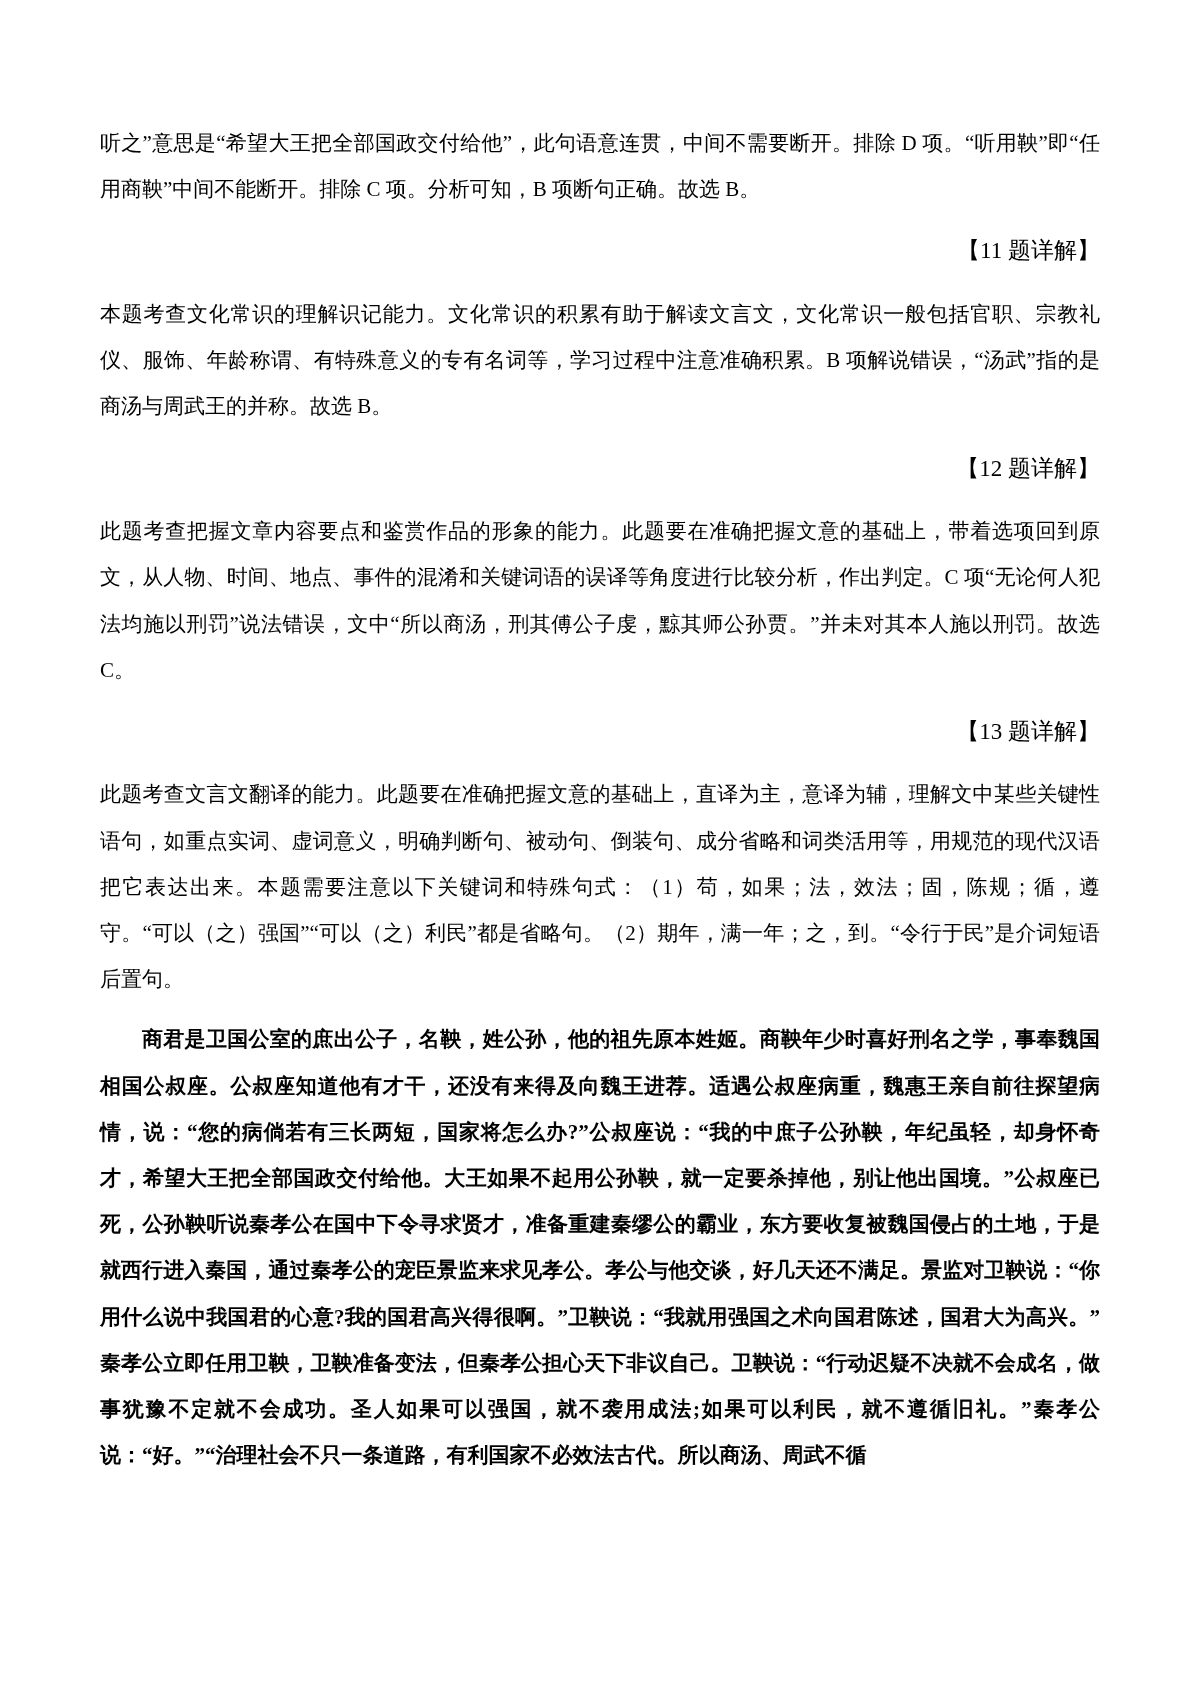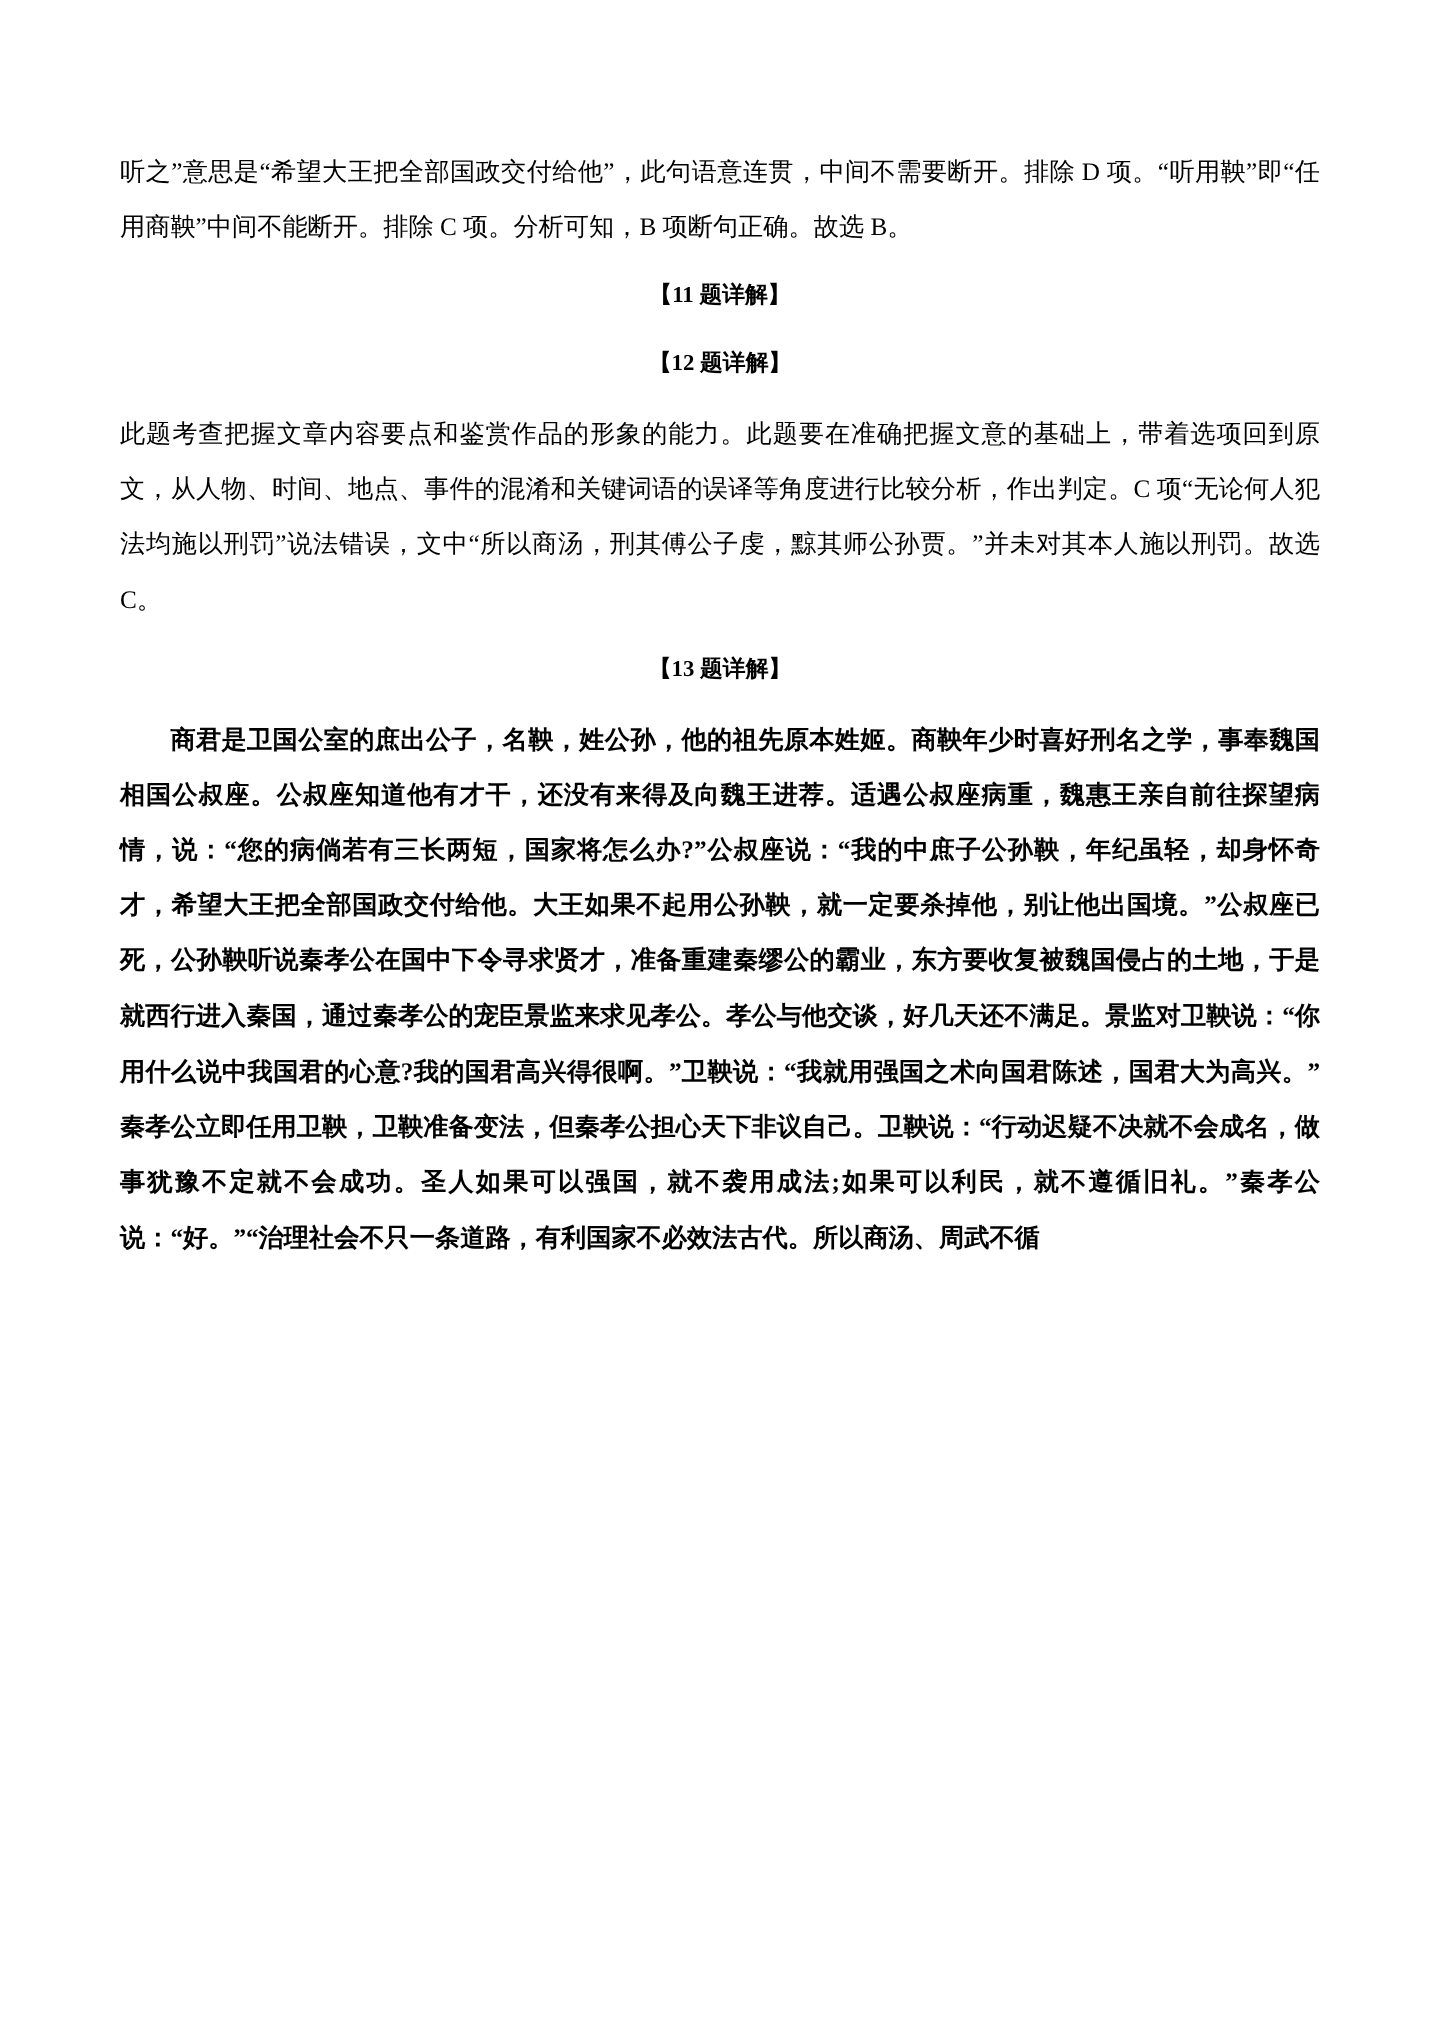--- a/index.html
+++ b/index.html
@@ -22,45 +22,47 @@
     overflow: hidden;
   }
   .para {
     margin: 0 0 14px 0;
     text-align: justify;
     text-align-last: left;
     word-break: break-all;
   }
   .heading {
     margin: 6px 0 14px 0;
-    font-size: 19px;
-    font-weight: bold;
-    text-align: center;
+    font-size: 23px;
+    font-weight: normal;
+    text-align: right;
   }
   .indent-first {
     text-indent: 2em;
     font-weight: bold;
   }
   .bold-label {
     font-weight: bold;
   }
 </style>
 </head>
 <body>
 
 <div class="page">
 
   <p class="para">听之”意思是“希望大王把全部国政交付给他”，此句语意连贯，中间不需要断开。排除 D 项。“听用鞅”即“任用商鞅”中间不能断开。排除 C 项。分析可知，B 项断句正确。故选 B。</p>
 
   <h3 class="heading">【11 题详解】</h3>
 
+  <p class="para">本题考查文化常识的理解识记能力。文化常识的积累有助于解读文言文，文化常识一般包括官职、宗教礼仪、服饰、年龄称谓、有特殊意义的专有名词等，学习过程中注意准确积累。B 项解说错误，“汤武”指的是商汤与周武王的并称。故选 B。</p>
 
   <h3 class="heading">【12 题详解】</h3>
 
   <p class="para">此题考查把握文章内容要点和鉴赏作品的形象的能力。此题要在准确把握文意的基础上，带着选项回到原文，从人物、时间、地点、事件的混淆和关键词语的误译等角度进行比较分析，作出判定。C 项“无论何人犯法均施以刑罚”说法错误，文中“所以商汤，刑其傅公子虔，黥其师公孙贾。”并未对其本人施以刑罚。故选 C。</p>
 
   <h3 class="heading">【13 题详解】</h3>
 
+  <p class="para">此题考查文言文翻译的能力。此题要在准确把握文意的基础上，直译为主，意译为辅，理解文中某些关键性语句，如重点实词、虚词意义，明确判断句、被动句、倒装句、成分省略和词类活用等，用规范的现代汉语把它表达出来。本题需要注意以下关键词和特殊句式：（1）苟，如果；法，效法；固，陈规；循，遵守。“可以（之）强国”“可以（之）利民”都是省略句。（2）期年，满一年；之，到。“令行于民”是介词短语后置句。</p>
 
 
   <p class="para indent-first">商君是卫国公室的庶出公子，名鞅，姓公孙，他的祖先原本姓姬。商鞅年少时喜好刑名之学，事奉魏国相国公叔座。公叔座知道他有才干，还没有来得及向魏王进荐。适遇公叔座病重，魏惠王亲自前往探望病情，说：“您的病倘若有三长两短，国家将怎么办?”公叔座说：“我的中庶子公孙鞅，年纪虽轻，却身怀奇才，希望大王把全部国政交付给他。大王如果不起用公孙鞅，就一定要杀掉他，别让他出国境。”公叔座已死，公孙鞅听说秦孝公在国中下令寻求贤才，准备重建秦缪公的霸业，东方要收复被魏国侵占的土地，于是就西行进入秦国，通过秦孝公的宠臣景监来求见孝公。孝公与他交谈，好几天还不满足。景监对卫鞅说：“你用什么说中我国君的心意?我的国君高兴得很啊。”卫鞅说：“我就用强国之术向国君陈述，国君大为高兴。”  秦孝公立即任用卫鞅，卫鞅准备变法，但秦孝公担心天下非议自己。卫鞅说：“行动迟疑不决就不会成名，做事犹豫不定就不会成功。圣人如果可以强国，就不袭用成法;如果可以利民，就不遵循旧礼。”秦孝公说：“好。”“治理社会不只一条道路，有利国家不必效法古代。所以商汤、周武不循</p>
 
 </div>
 
 </body></html>

